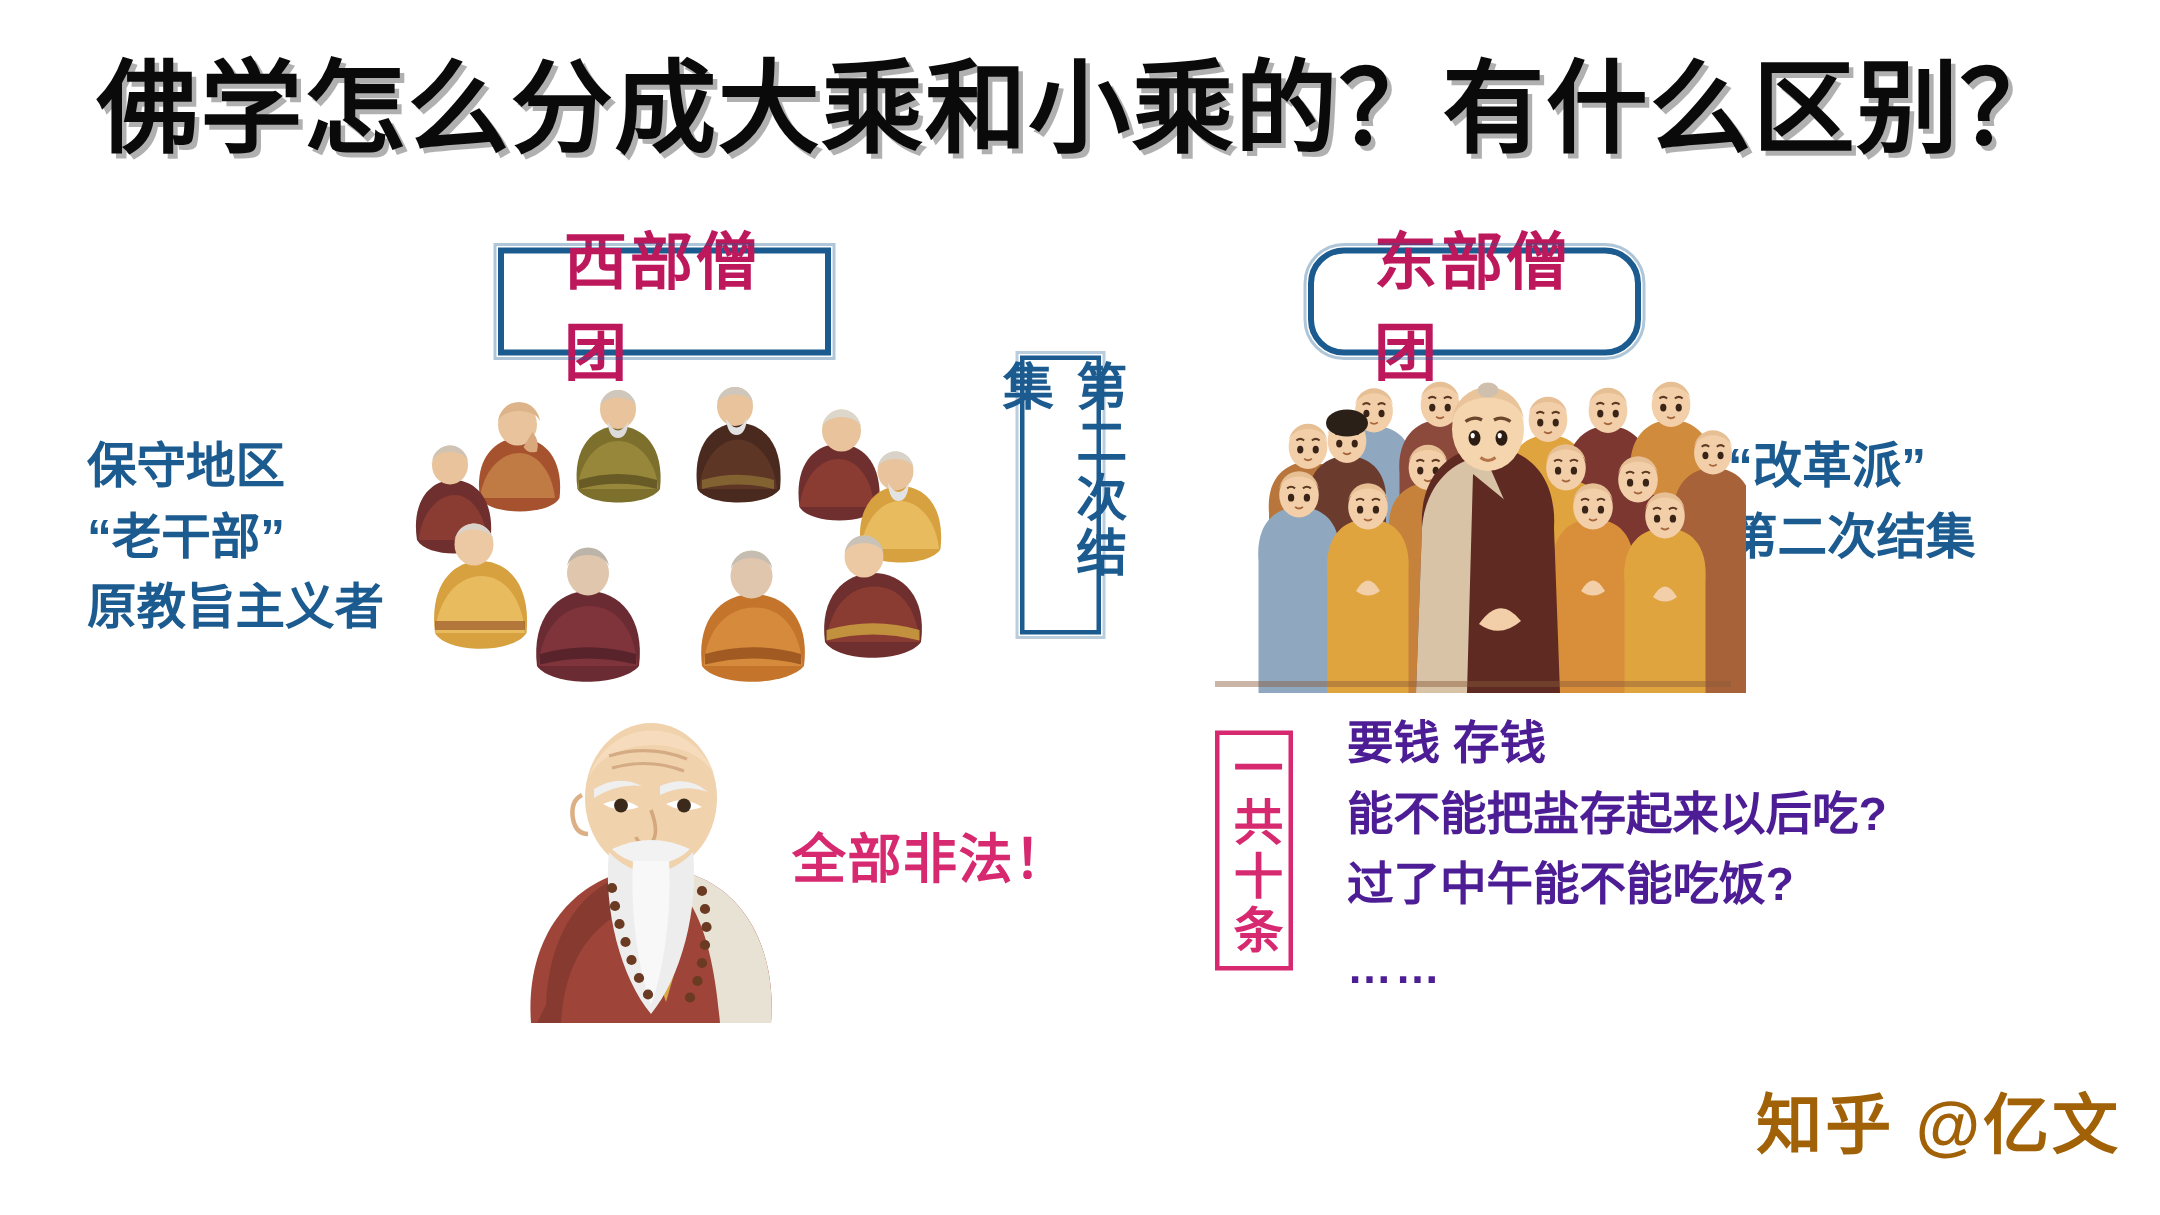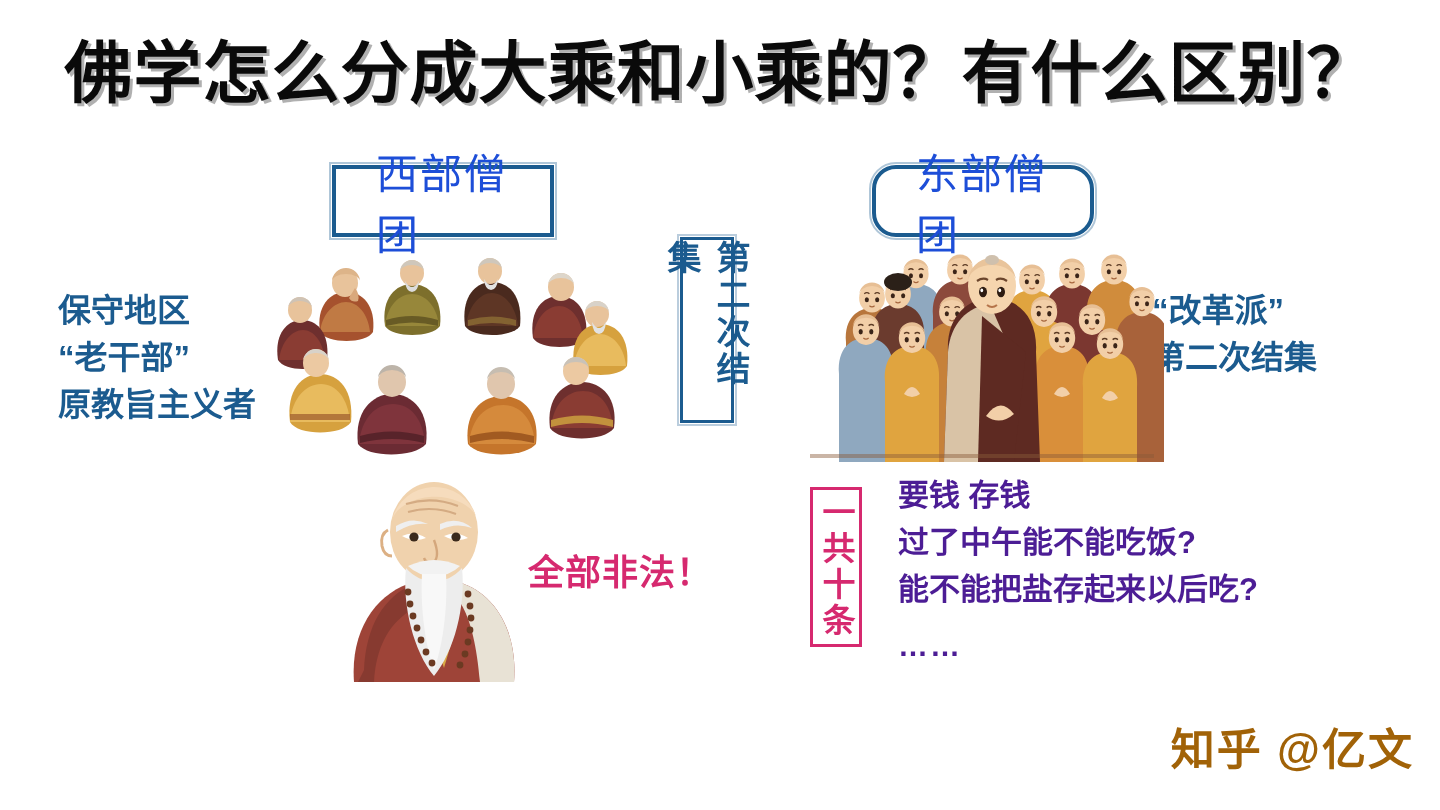--- a/index.html
+++ b/index.html
@@ -35,22 +35,22 @@
   
   .stamp {
     position: absolute;
     border: 4px solid #1b5b8f;
     outline: 2px solid rgba(27,91,143,0.35);
     outline-offset: 1px;
     box-sizing: border-box;
     display: flex;
     align-items: center;
     justify-content: center;
-    color: #1d4ed8;
-    font-weight: normal;
+    color: #be185d;
+    font-weight: bold;
     background: rgba(255,255,255,0);
     padding-left: 40px;
   }
   .stamp-west { left: 332px; top: 165px; width: 222px; height: 72px; font-size: 42px; letter-spacing: 2px; }
   .stamp-east { left: 872px; top: 165px; width: 222px; height: 72px; font-size: 42px; letter-spacing: 2px; border-radius: 24px; }
 
   
   .vstamp {
     position: absolute;
     border: 3px solid #1b5b8f;
@@ -176,22 +176,22 @@
 
   <div class="sidetext sidetext-right">
     <div>“改革派”</div>
     <div>第二次结集</div>
   </div>
 
   <div class="pink-illegal">全部非法！</div>
 
   <div class="pink-block">
     <div>要钱 存钱</div>
+    <div>能不能把盐存起来以后吃?</div>
     <div>过了中午能不能吃饭?</div>
-    <div>能不能把盐存起来以后吃?</div>
     <span class="line-gap"></span>
     <div class="pink-dots">……</div>
   </div>
 
   <div class="illus" id="illus-monk-circle">
     <svg viewBox="0 0 356 206" width="356" height="206" aria-hidden="true">
       <defs>
         <g id="mk-back">
           <ellipse cx="0" cy="26" rx="30" ry="26"></ellipse>
         </g>

